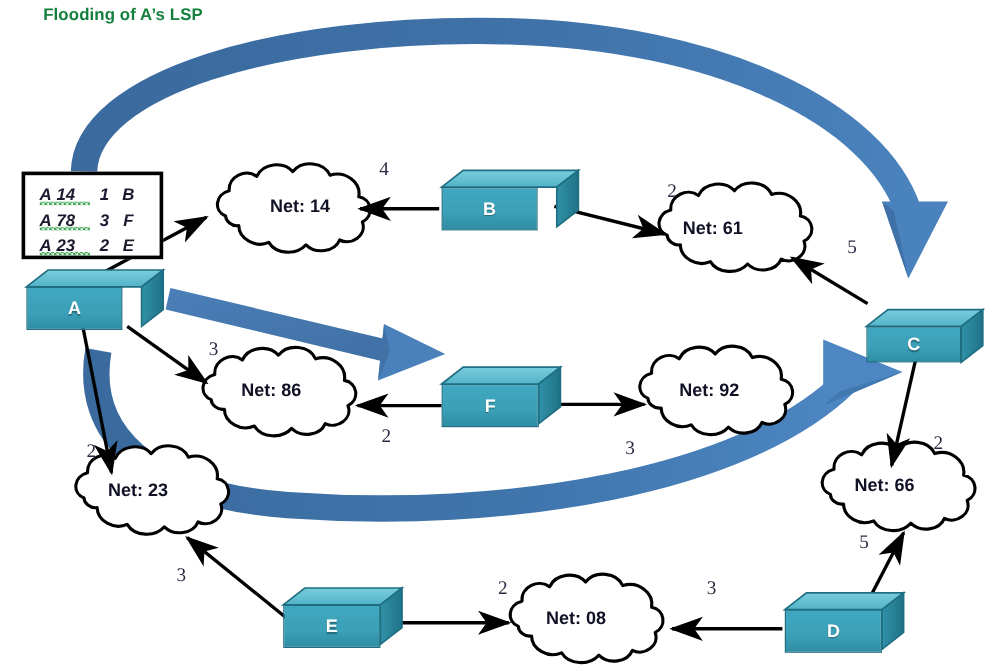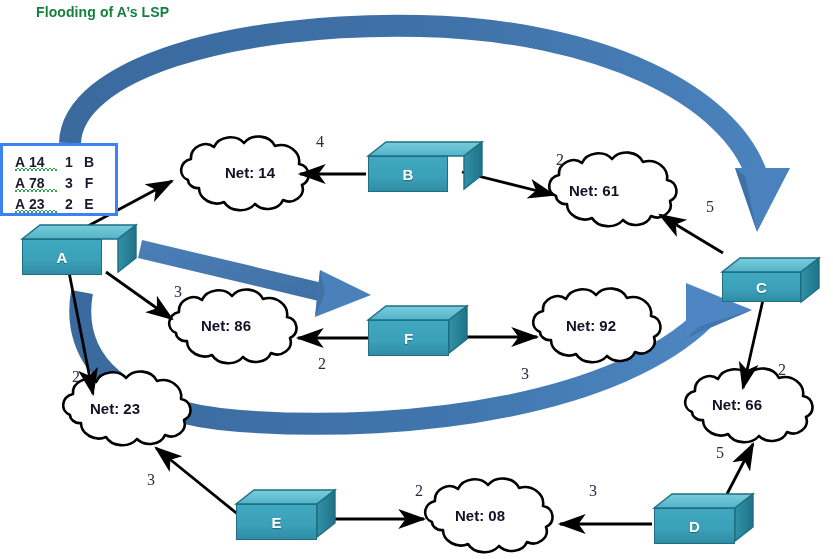--- a/index.html
+++ b/index.html
@@ -30,28 +30,29 @@
     top: 4px;
     font-size: 14px;
     font-weight: bold;
     color: #15803d;
     letter-spacing: 0.1px;
     white-space: nowrap;
   }
   
   .lsp-table {
     position: absolute;
-    left: 0;
+    left: 18px;
     top: 143px;
     width: 118px;
     height: 73px;
-    border: 3px solid #3b82f6;
+    border: 3px solid #000000;
     background: #ffffff;
     box-sizing: border-box;
     padding: 5px 0 0 0;
+    font-style: italic;
   }
   .lsp-row {
     display: flex;
     align-items: center;
     height: 21px;
     padding-left: 12px;
     font-size: 14px;
     font-weight: bold;
     color: #1b1b2f;
   }

